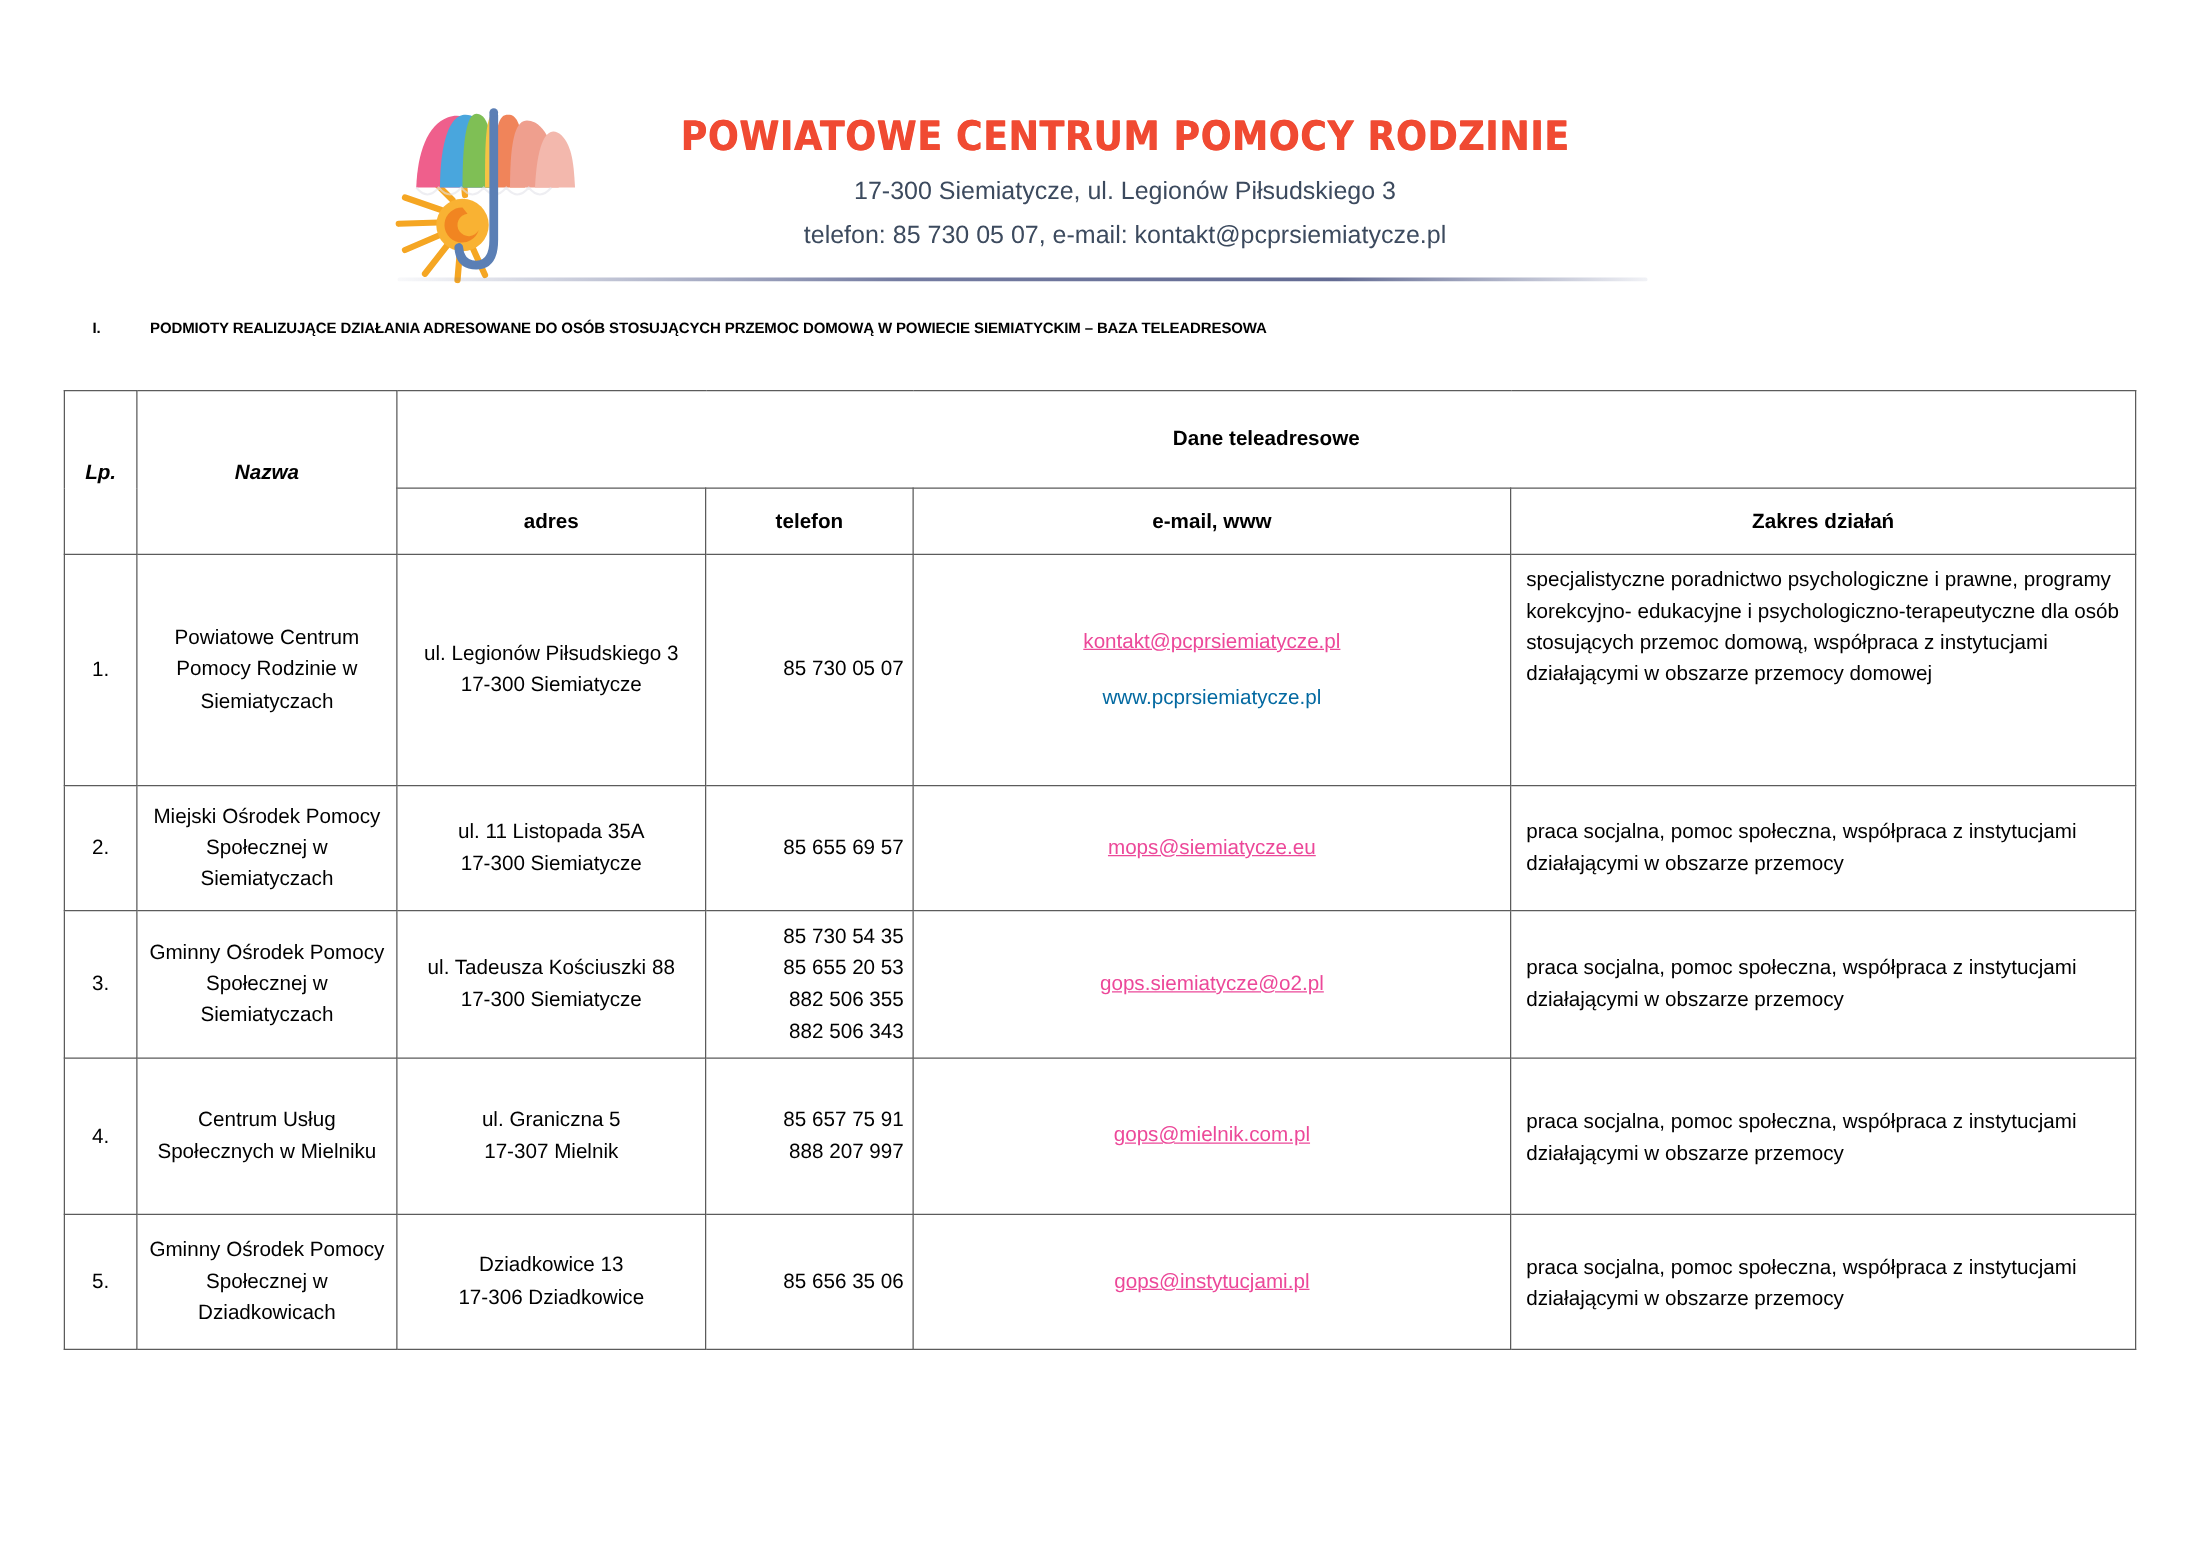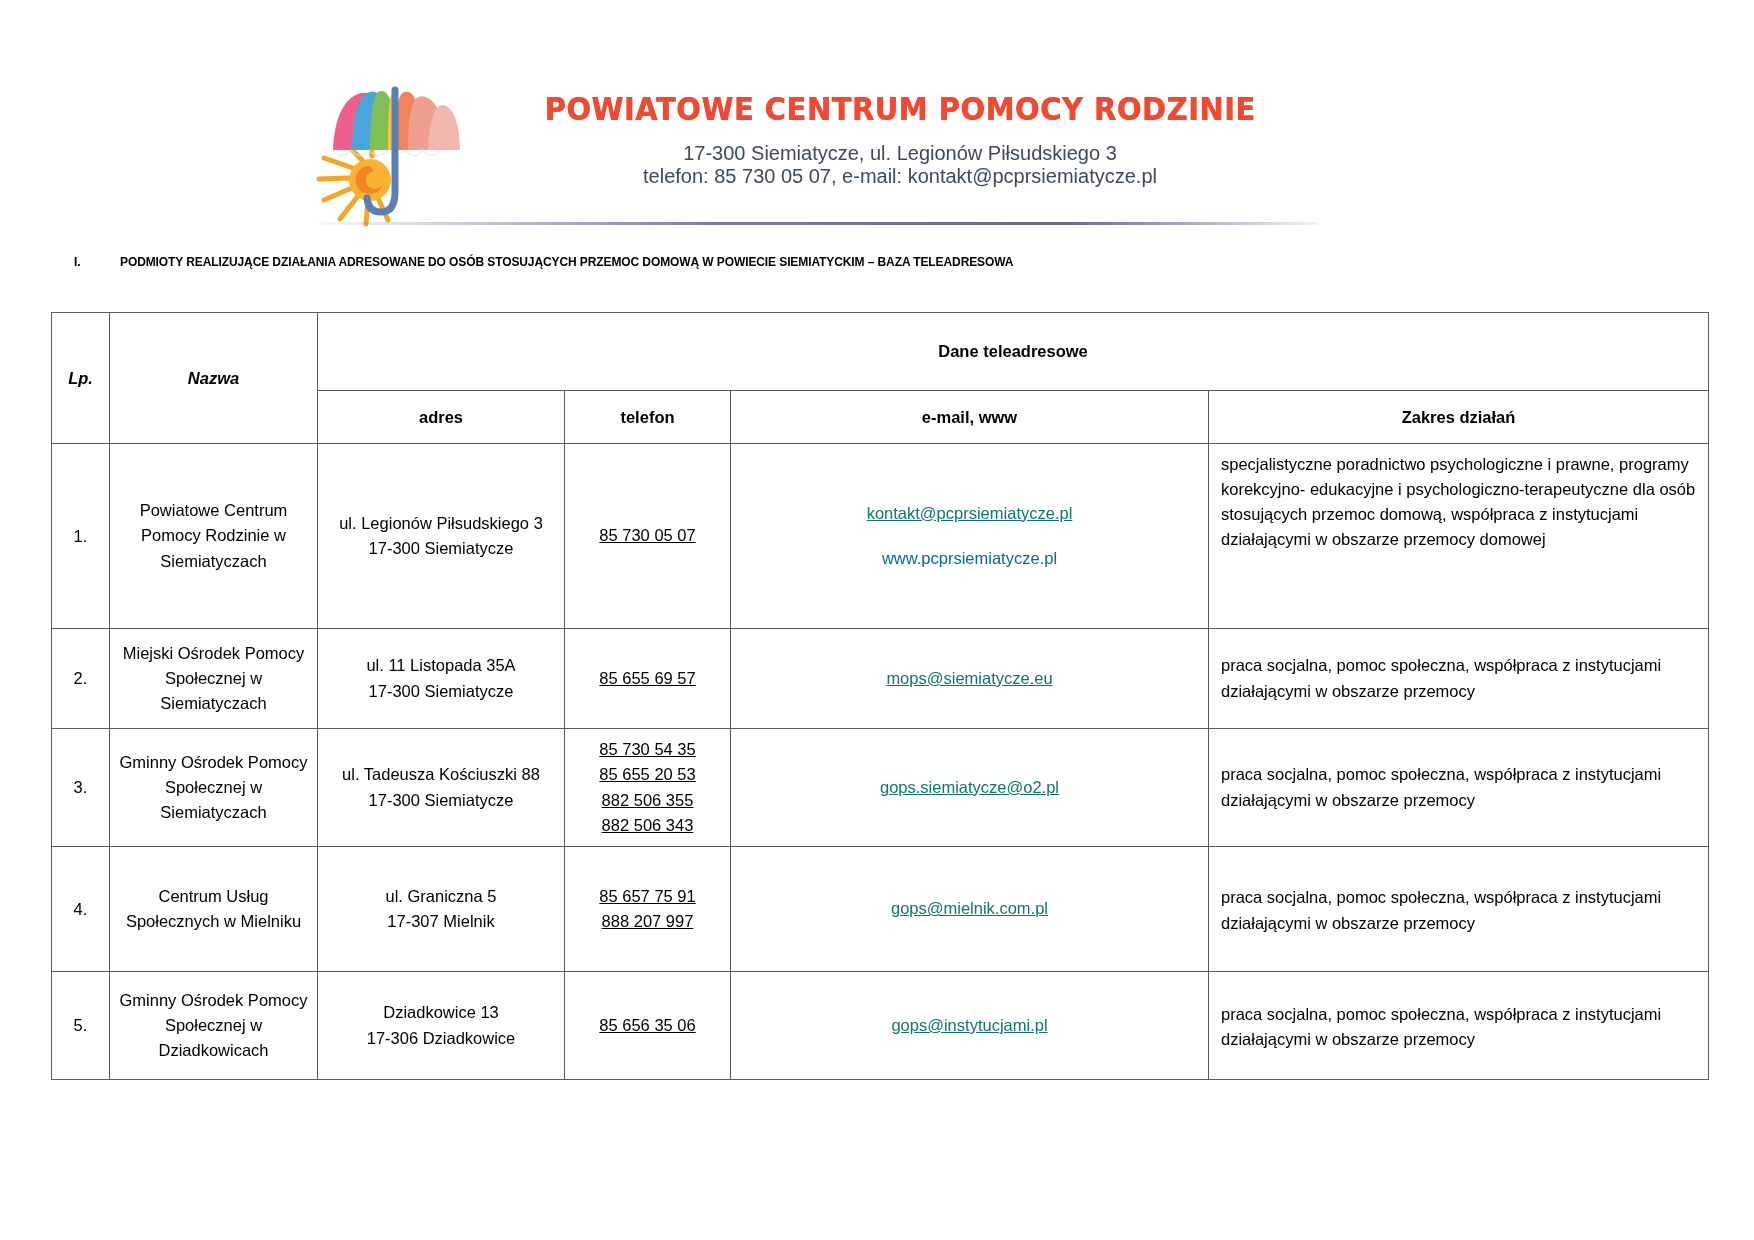--- a/index.html
+++ b/index.html
@@ -50,21 +50,21 @@
     transform-origin: center top;
     text-shadow: 0.5px 0 0 #f04a32;
   }
   .org-line {
     font-family: "Liberation Sans", sans-serif;
     font-size: 20px;
     color: #3c4a5e;
     margin-top: 18px;
     white-space: nowrap;
   }
-  .org-line.second { margin-top: 0; }
+  .org-line.second { margin-top: 12px; }
 
   .letterhead-rule {
     position: absolute;
     left: 318px;
     top: 222px;
     width: 1000px;
     height: 3px;
     background: linear-gradient(to right, rgba(120,130,170,0.05), rgba(70,80,130,0.75) 40%, rgba(60,70,120,0.8) 75%, rgba(120,130,170,0.1));
     border-radius: 2px;
   }
@@ -112,26 +112,26 @@
   .col-lp     { width: 58px;  }
   .col-nazwa  { width: 208px; }
   .col-adres  { width: 247px; }
   .col-tel    { width: 166px; }
   .col-email  { width: 478px; }
   .col-zakres { width: 500px; }
 
   td.c-lp     { text-align: center; }
   td.c-nazwa  { text-align: center; line-height: 1.52; }
   td.c-adres  { text-align: center; line-height: 1.52; }
-  td.c-tel    { text-align: center; line-height: 1.52; text-decoration: underline; }
+  td.c-tel    { text-align: right; line-height: 1.52; }
   td.c-email  { text-align: center; line-height: 1.9; }
   td.c-zakres { text-align: left; line-height: 1.52; padding-left: 12px; padding-right: 10px; vertical-align: top; }
 
   .mail-link {
-    color: #0f766e;
+    color: #ec4899;
     text-decoration: underline;
     cursor: pointer;
   }
   .www-plain {
     color: #0369a1;
     text-decoration: none;
   }
   .email-stack > div + div { margin-top: 14px; }
 
   .row-1 td { height: 185px; }

